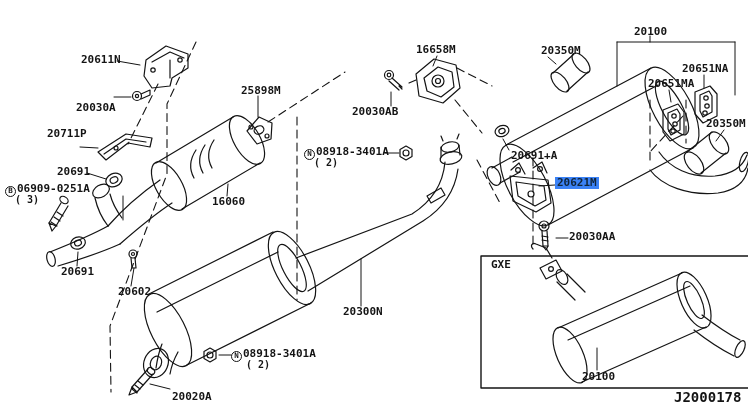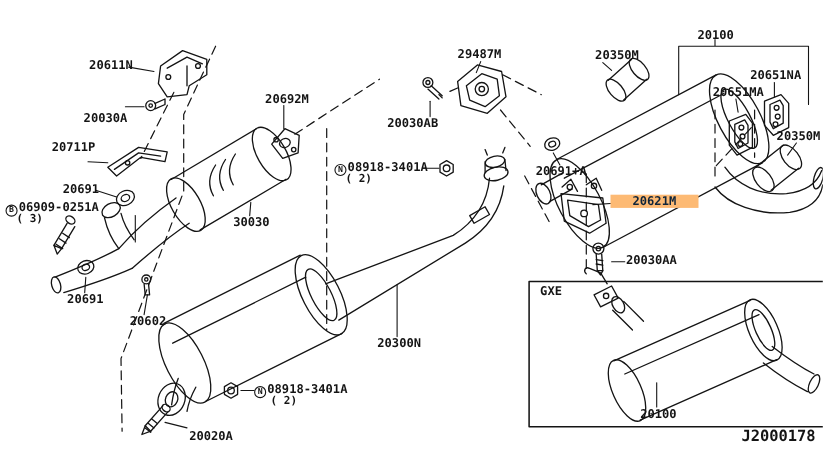--- a/index.html
+++ b/index.html
@@ -16,21 +16,21 @@
   .qty{
     position:absolute;font-size:10px;font-weight:bold;color:#141414;
     line-height:10px;white-space:nowrap;
   }
   .circ{
     display:inline-block;width:11px;height:11px;box-sizing:border-box;
     border:1.3px solid #141414;border-radius:50%;
     font-size:7.5px;line-height:8.5px;text-align:center;
     vertical-align:-1px;margin-right:1px;font-weight:bold;
   }
-  .hl{background:#fdba74;padding:0 20px;color:#10253a}
+  .hl{background:#3b82f6;padding:0 2px;color:#10253a}
   .code{font-size:14px}
 </style>
 </head>
 <body>
 
 <svg width="748" height="409" viewBox="0 0 748 409">
   <g fill="none" stroke="#141414" stroke-width="1.2" stroke-linecap="round" stroke-linejoin="round">
 
     <g stroke-dasharray="8 5" stroke-width="1.1">
       <path d="M196,42 L167,104 L167,174 L110,326 L111,392"></path>
@@ -275,39 +275,39 @@
 <div class="lbl" style="left:47px;top:128px">20711P</div>
 <div class="lbl" style="left:57px;top:166px">20691</div>
 
 <div class="lbl" style="left:5px;top:183px">
   <span class="circ">B</span><span>06909-0251A</span>
 </div>
 <div class="qty" style="left:15px;top:195px">( 3)</div>
 
 <div class="lbl" style="left:61px;top:266px">20691</div>
 <div class="lbl" style="left:118px;top:286px">20602</div>
-<div class="lbl" style="left:212px;top:196px">30030</div>
-<div class="lbl" style="left:241px;top:85px">20692M</div>
+<div class="lbl" style="left:212px;top:196px">16060</div>
+<div class="lbl" style="left:241px;top:85px">25898M</div>
 
 <div class="lbl" style="left:304px;top:146px">
   <span class="circ">N</span><span>08918-3401A</span>
 </div>
 <div class="qty" style="left:314px;top:158px">( 2)</div>
 
-<div class="lbl" style="left:416px;top:44px">29487M</div>
+<div class="lbl" style="left:416px;top:44px">16658M</div>
 <div class="lbl" style="left:352px;top:106px">20030AB</div>
 <div class="lbl" style="left:343px;top:306px">20300N</div>
 <div class="lbl" style="left:172px;top:391px">20020A</div>
 
 <div class="lbl" style="left:231px;top:348px">
   <span class="circ">N</span><span>08918-3401A</span>
 </div>
 <div class="qty" style="left:246px;top:360px">( 2)</div>
 
-<div class="lbl" style="left:487px;top:150px">20691+A</div>
+<div class="lbl" style="left:511px;top:150px">20691+A</div>
 <div class="lbl hl" style="left:555px;top:177px">20621M</div>
 <div class="lbl" style="left:569px;top:231px">20030AA</div>
 <div class="lbl" style="left:541px;top:45px">20350M</div>
 <div class="lbl" style="left:634px;top:26px">20100</div>
 <div class="lbl" style="left:648px;top:78px">20651MA</div>
 <div class="lbl" style="left:682px;top:63px">20651NA</div>
 <div class="lbl" style="left:706px;top:118px">20350M</div>
 
 <div class="lbl" style="left:491px;top:259px">GXE</div>
 <div class="lbl" style="left:582px;top:371px">20100</div>

